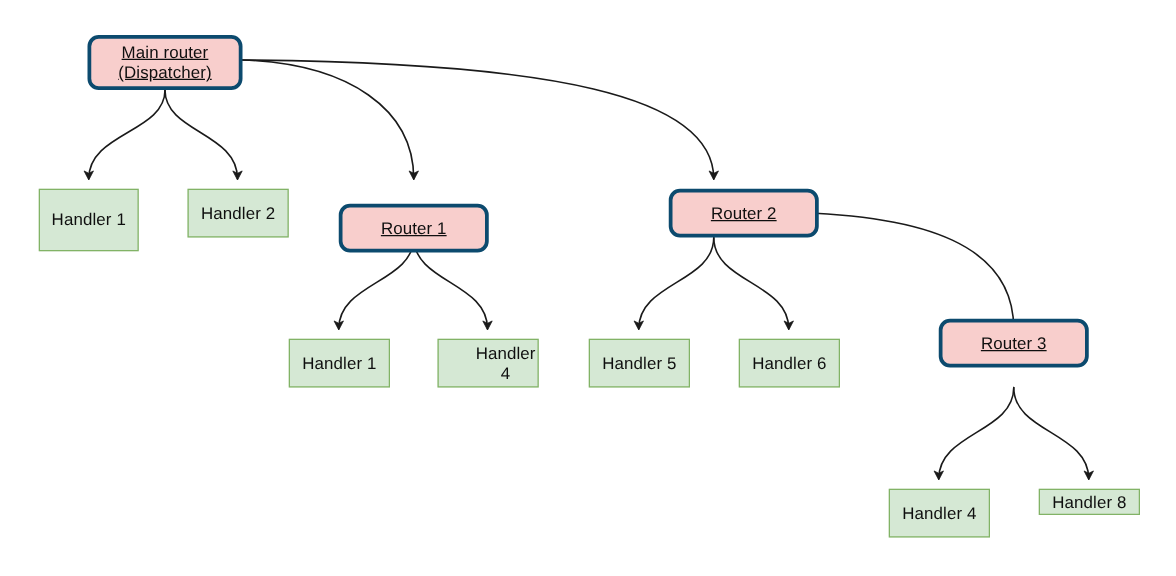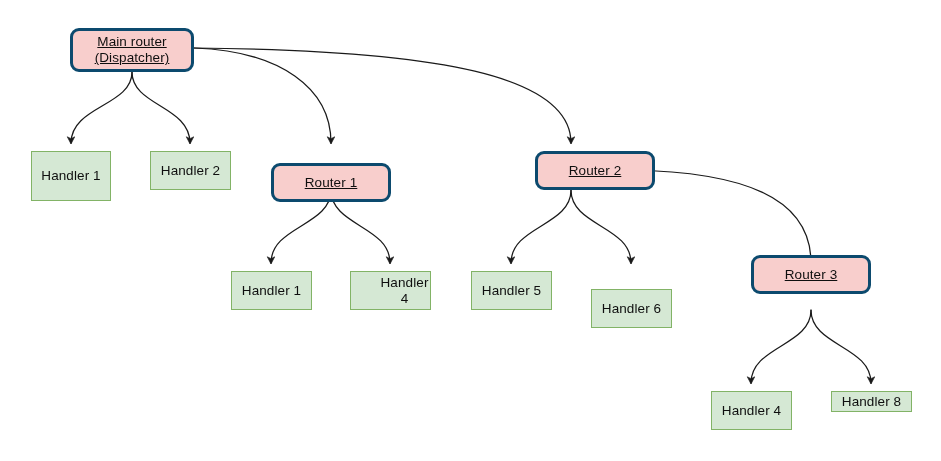--- a/index.html
+++ b/index.html
@@ -85,19 +85,19 @@
   <div id="node-group">
       <div class="node router" style="left: 70px; top: 28px; width: 124px; height: 44px;"><span class="node-label">Main router
 (Dispatcher)</span></div>
       <div class="node handler" style="left: 31px; top: 151px; width: 80px; height: 50px;"><span class="node-label">Handler 1</span></div>
       <div class="node handler" style="left: 150px; top: 151px; width: 81px; height: 39px;"><span class="node-label">Handler 2</span></div>
       <div class="node router" style="left: 271px; top: 151px; width: 120px; height: 39px; margin-top: 12px;"><span class="node-label">Router 1</span></div>
       <div class="node router" style="left: 511px; top: 151px; width: 120px; height: 39px; margin-left: 24px;"><span class="node-label">Router 2</span></div>
       <div class="node handler" style="left: 231px; top: 271px; width: 81px; height: 39px;"><span class="node-label">Handler 1</span></div>
       <div class="node handler" style="left: 350px; top: 271px; width: 81px; height: 39px; padding-left: 28px;"><span class="node-label">Handler 4</span></div>
       <div class="node handler" style="left: 471px; top: 271px; width: 81px; height: 39px;"><span class="node-label">Handler 5</span></div>
-      <div class="node handler" style="left: 591px; top: 271px; width: 81px; height: 39px; margin-top: 18px;"><span class="node-label">Handler 6</span></div>
+      <div class="node handler" style="left: 591px; top: 271px; width: 81px; height: 39px;"><span class="node-label">Handler 6</span></div>
       <div class="node router" style="left: 751px; top: 255px; width: 120px; height: 39px; text-align: right;"><span class="node-label">Router 3</span></div>
       <div class="node handler" style="left: 711px; top: 391px; width: 81px; height: 39px;"><span class="node-label">Handler 4</span></div>
       <div class="node handler" style="left: 831px; top: 391px; width: 81px; height: 21px;"><span class="node-label">Handler 8</span></div>
     </div>
 
 </div>
 
 </body></html>

